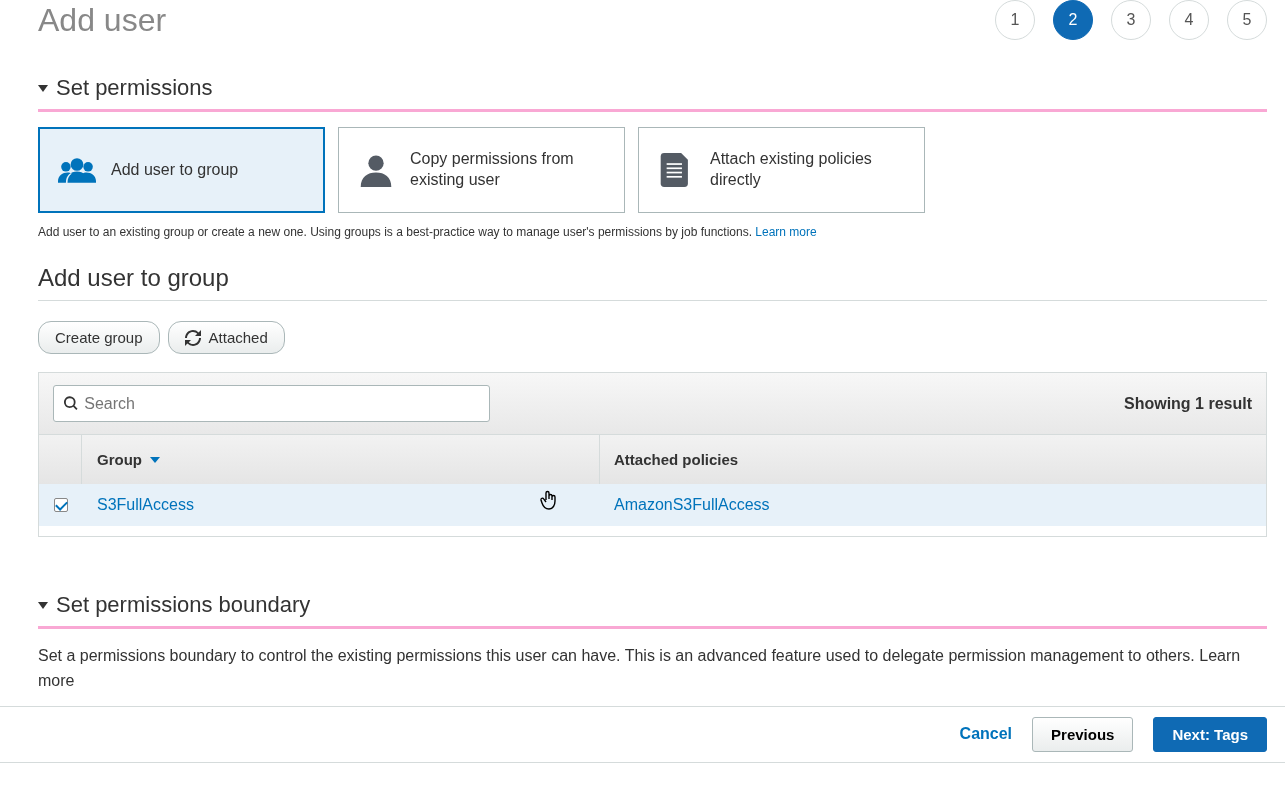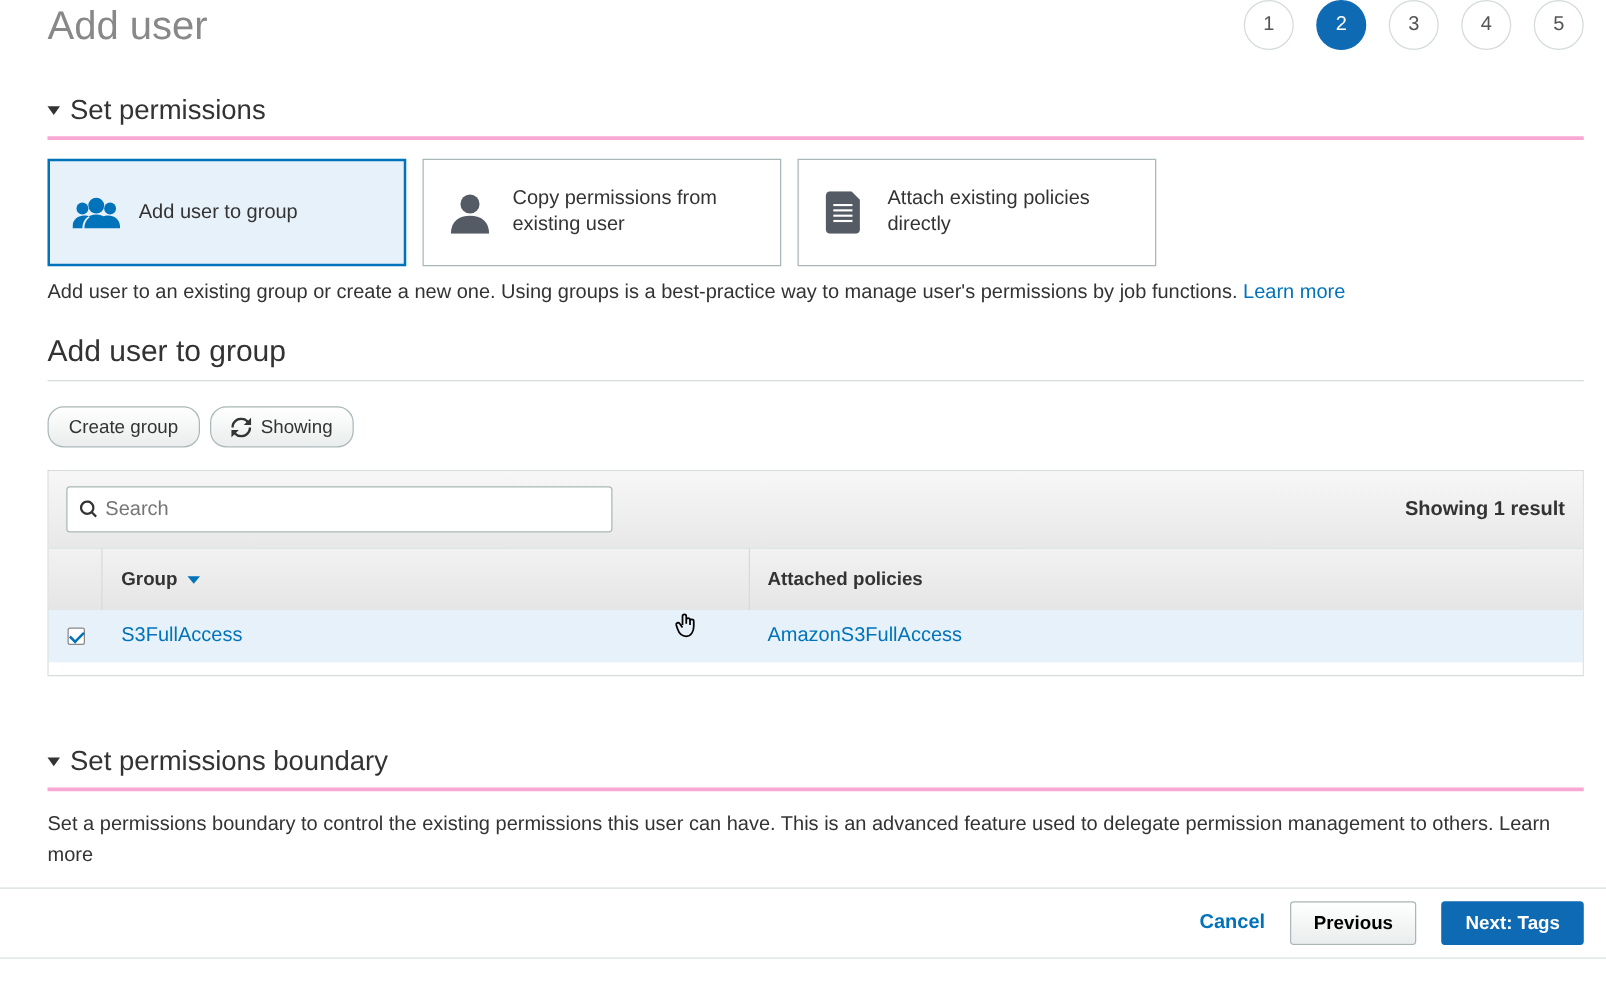--- a/index.html
+++ b/index.html
@@ -89,21 +89,21 @@
   font-size: 16px;
   color: #333;
   line-height: 1.3;
 }
 .icon-users, .icon-person, .icon-doc {
   width: 38px; height: 34px; flex-shrink: 0;
   fill: #545b64;
 }
 .perm-card.selected .icon-users { fill: #0073bb; }
 .description {
-  font-size: 16px;
+  font-size: 12px;
   color: #333;
   margin-bottom: 25px;
 }
 .description .link { color: #0073bb; cursor: pointer; }
 .sub-title {
   font-size: 24px;
   font-weight: 400;
   color: #333;
   padding-bottom: 8px;
   border-bottom: 1px solid #d5dbdb;
@@ -330,21 +330,21 @@
   </p>
 
   <h2 class="sub-title">Add user to group</h2>
 
   <div class="btn-row">
     <button class="btn">Create group</button>
     <button class="btn">
       <svg class="refresh-icon" viewBox="0 0 16 16" fill="#333">
         <path d="M13.6 2.4A7.9 7.9 0 0 0 8 0C3.6 0 0 3.6 0 8h2c0-3.3 2.7-6 6-6 1.7 0 3.2.7 4.2 1.8L10 6h6V0l-2.4 2.4zM8 14c-1.7 0-3.2-.7-4.2-1.8L6 10H0v6l2.4-2.4A7.9 7.9 0 0 0 8 16c4.4 0 8-3.6 8-8h-2c0 3.3-2.7 6-6 6z"></path>
       </svg>
-      <span>Showing</span>
+      <span>Attached</span>
     </button>
   </div>
 
   <div class="table-wrap">
     <div class="table-top">
       <div class="search-box">
         <svg class="search-icon" viewBox="0 0 16 16" fill="#333">
           <path d="M11.7 10.3a6.5 6.5 0 1 0-1.4 1.4l3.5 3.5 1.4-1.4-3.5-3.5zM6.5 11a4.5 4.5 0 1 1 0-9 4.5 4.5 0 0 1 0 9z"></path>
         </svg>
         <input type="text" placeholder="Search" style="">

